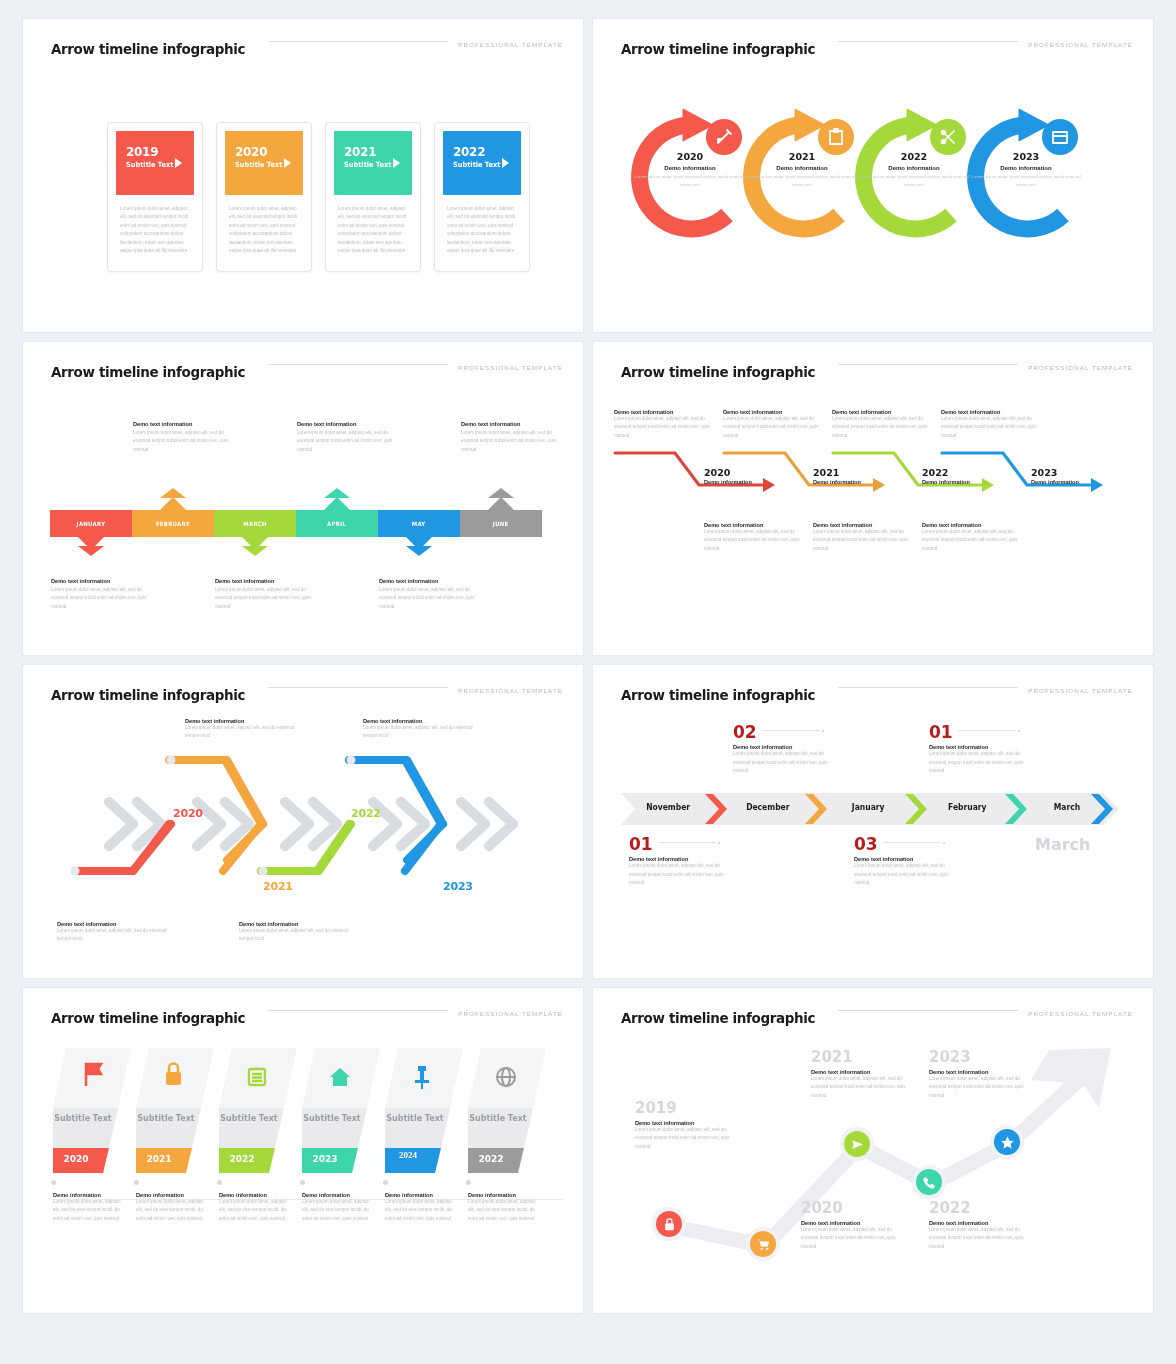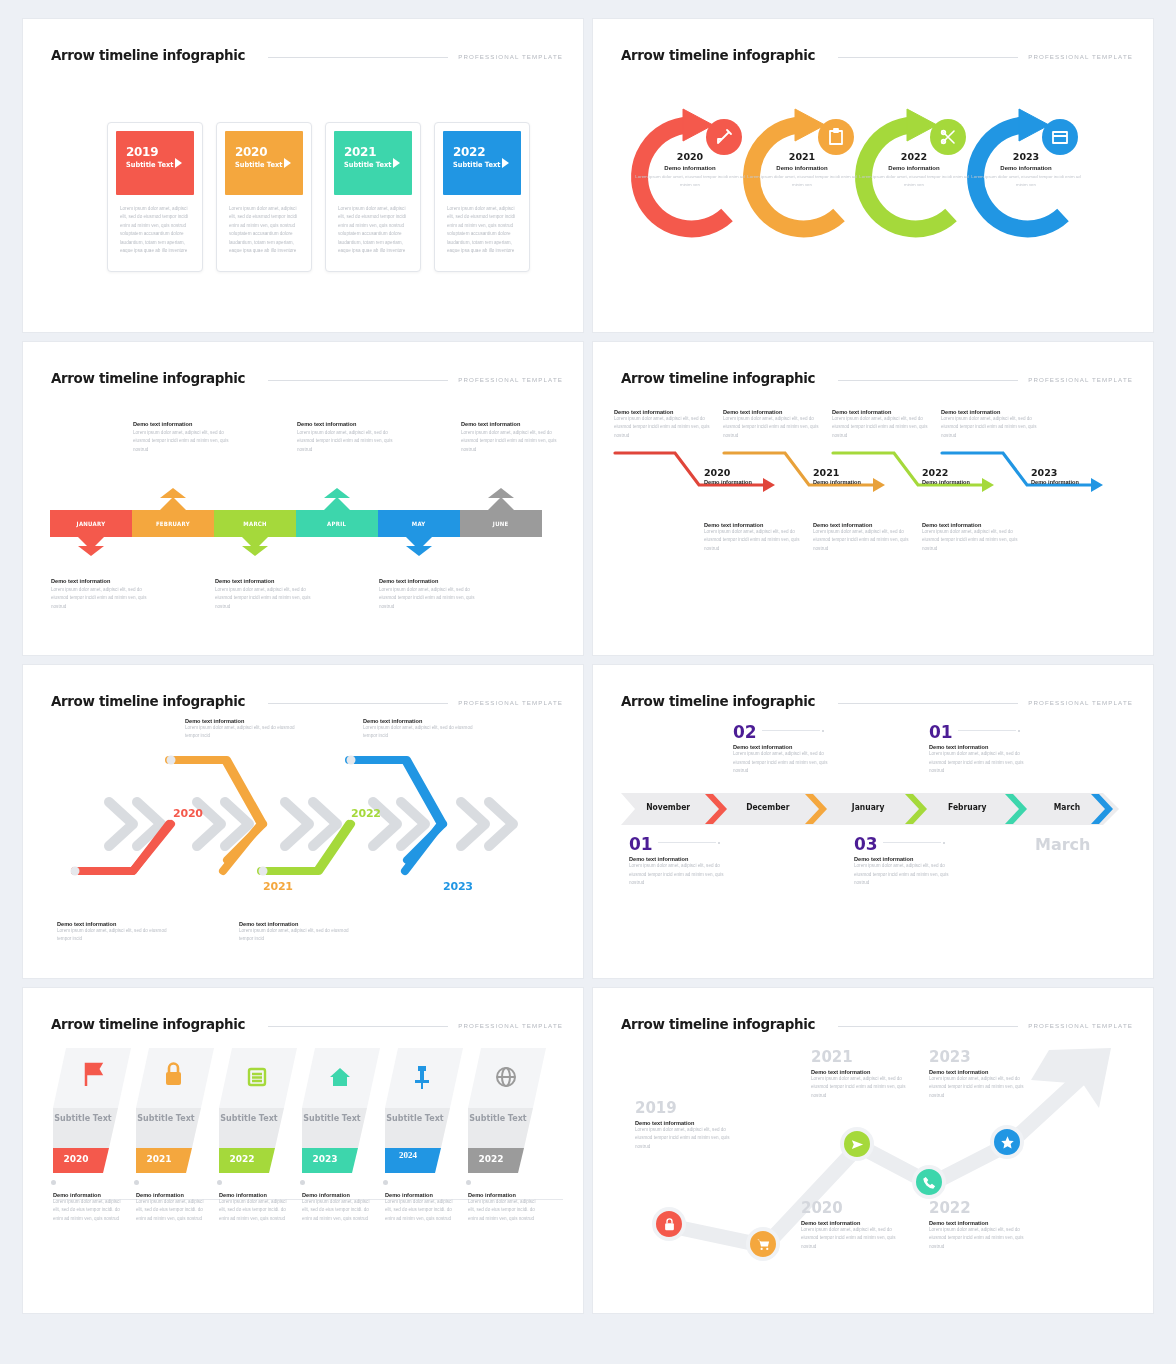--- a/index.html
+++ b/index.html
@@ -20,21 +20,21 @@
     justify-content: center;
     align-content: start;
   }
   .slide {
     background: #ffffff;
     border: 1px solid #e6e9ee;
     position: relative;
     overflow: hidden;
   }
   
-  .hdr { position: absolute; left: 28px; right: 20px; top: 22px; height: 22px; display: flex; align-items: flex-end; }
+  .hdr { position: absolute; left: 28px; right: 20px; top: 22px; height: 22px; display: flex; }
   .hdr-title {
     font-family: "DejaVu Sans", sans-serif;
     font-weight: 700; font-size: 14.5px; color: #1b1b1b;
     letter-spacing: -0.4px; white-space: nowrap;
     transform: scaleX(0.93); transform-origin: left bottom;
   }
   .hdr-rule { flex: 1; height: 1px; background: #dcdfe4; margin: 0 10px 5px 8px; }
   .hdr-sub { font-size: 6.2px; color: #b4b8bf; letter-spacing: 1.1px; white-space: nowrap; padding-bottom: 3px; }
 
   .body-txt { color: #b9bdc4; font-size: 4.6px; line-height: 1.85; }
@@ -71,21 +71,21 @@
   .s4-ylab span { font-weight:700; font-size:5.6px; color:#1f1f1f; display:block; margin-top:1px; }
 
   
   .s5-note { position:absolute; width:112px; }
   .s5-year { position:absolute; font-family:"DejaVu Sans",sans-serif; font-weight:700; font-size:11px; letter-spacing:-.2px; }
 
   
   .s6-band { position:absolute; left:28px; top:128px; width:500px; height:32px; }
   .s6-month { position:absolute; font-family:"DejaVu Sans",sans-serif; font-weight:700; font-size:8px; color:#1b1b1b; transform:scaleX(.95); }
   .s6-blk { position:absolute; width:108px; }
-  .s6-num { font-family:"DejaVu Sans",sans-serif; font-weight:700; font-size:17px; color:#4c1d95; line-height:1; display:inline-block; vertical-align:middle; }
+  .s6-num { font-family:"DejaVu Sans",sans-serif; font-weight:700; font-size:17px; color:#b91c1c; line-height:1; display:inline-block; vertical-align:middle; }
   .s6-numrule { display:inline-block; width:58px; height:1px; background:#e2e5ea; vertical-align:middle; margin:0 0 4px 5px; }
   .s6-numdot { display:inline-block; width:2px;height:2px;background:#d8dbe0; vertical-align:middle; margin:0 0 4px 2px; }
   .s6-finish { position:absolute; font-family:"DejaVu Sans",sans-serif; font-weight:700; font-size:16px; color:#d3d6dc; }
 
   
   .s7-wrap { position:absolute; left:30px; top:60px; display:flex; }
   .s7-item { position:relative; width:83px; }
   .s7-card { position:relative; height:132px; }
   .s7-sub { font-family:"DejaVu Sans",sans-serif; font-weight:700; font-size:8px; color:#9a9ea6; line-height:1.35; text-align:center; }
   .s7-year { font-family:"DejaVu Sans",sans-serif; font-weight:700; font-size:9px; color:#fff; text-align:center; }

